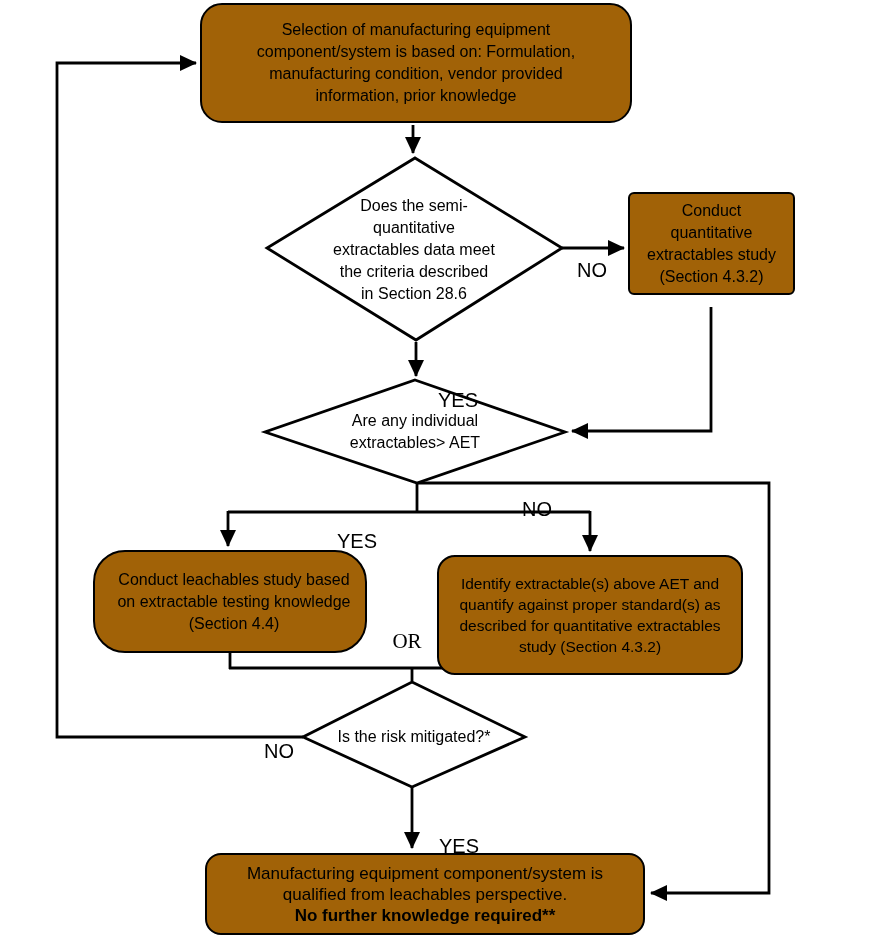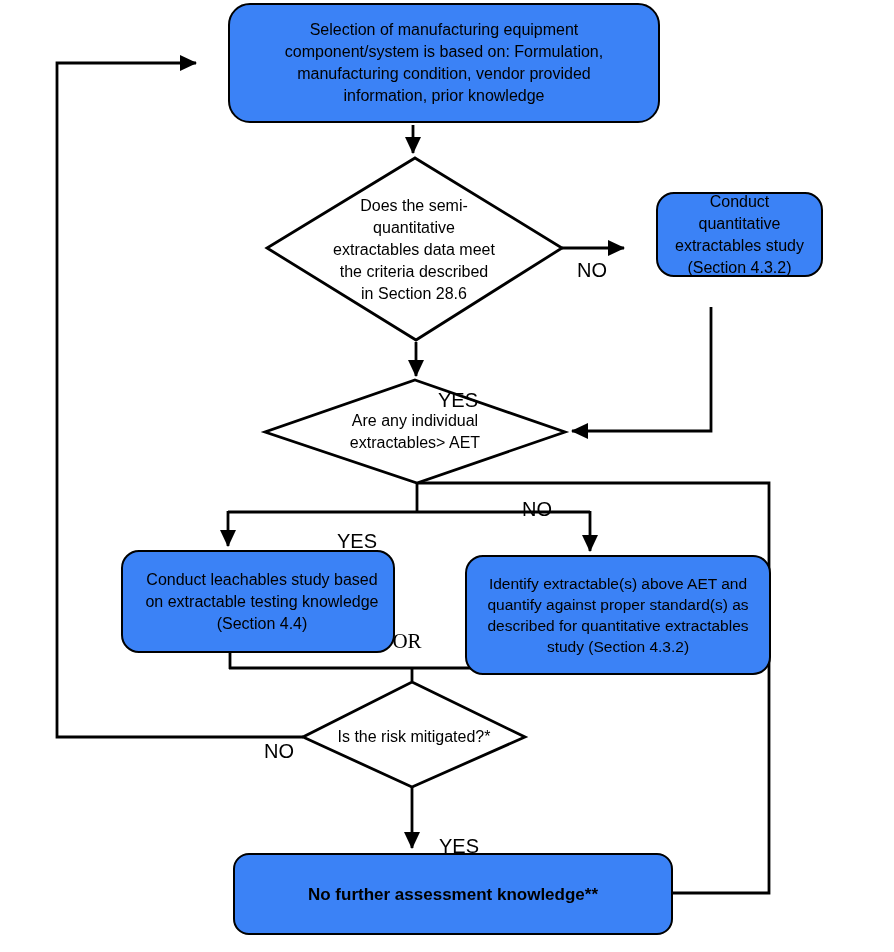--- a/index.html
+++ b/index.html
@@ -7,32 +7,31 @@
     position:relative;width:894px;height:952px;background:#ffffff;
     font-family:"Liberation Sans", sans-serif;color:#000;overflow:hidden;
   }
   #wires{position:absolute;left:0;top:0;width:894px;height:952px;}
   .node{
     position:absolute;display:flex;align-items:center;justify-content:center;
     text-align:center;white-space:pre-line;font-size:16px;line-height:22px;
     color:#000;box-sizing:border-box;
   }
   .roundbox{
-    background:#3b82f6;border:2.6px solid #000000;border-radius:20px;
+    background:#a16207;border:2.6px solid #000000;border-radius:20px;
     padding:4px 8px;
-    margin-left:28px;
   }
   .diamond-text{background:transparent;}
   .edge-label{
     position:absolute;transform:translate(-50%,-50%);
     font-size:20px;line-height:22px;color:#000;white-space:nowrap;margin-top:43px;
   }
   .node-start{left:200px;top:3px;width:432px;height:120px;border-radius:22px;}
-  .node-quant{left:628px;top:192px;width:167px;height:85px;border-radius:18px;}
-  .node-leach{left:93px;top:550px;width:274px;height:103px;border-radius:18px;padding-left:16px;}
+  .node-quant{left:628px;top:192px;width:167px;height:103px;border-radius:6px;}
+  .node-leach{left:93px;top:550px;width:274px;height:103px;border-radius:32px;padding-left:16px;}
   .node-ident{left:437px;top:555px;width:306px;height:120px;border-radius:18px;font-size:15.5px;line-height:21px;}
   .node-qualified{left:205px;top:853px;width:440px;height:82px;border-radius:16px;flex-direction:column;font-size:17px;line-height:21px;}
   .node-qualified .bold-line{font-weight:bold;}
   .dtext-1{left:289px;top:194px;width:250px;height:112px;}
   .dtext-2{left:285px;top:409px;width:260px;height:46px;}
   .dtext-3{left:304px;top:726px;width:220px;height:22px;}
   .lbl-d1-no{left:592px;top:227px;}
   .lbl-d1-yes{left:458px;top:357px;}
   .lbl-d2-no{left:537px;top:466px;}
   .lbl-d2-yes{left:357px;top:498px;}
@@ -86,21 +85,23 @@
   <div class="node roundbox node-leach">Conduct leachables study based
 on extractable testing knowledge
 (Section 4.4)</div>
 
   <div class="node roundbox node-ident">Identify extractable(s) above AET and
 quantify against proper standard(s) as
 described for quantitative extractables
 study (Section 4.3.2)</div>
 
   <div class="node node-qualified roundbox">
-    <span class="bold-line">No further assessment knowledge**</span>
+    <span>Manufacturing equipment component/system is
+qualified from leachables perspective.</span>
+    <span class="bold-line">No further knowledge required**</span>
   </div>
 
   <div class="node diamond-text dtext-1">Does the semi-
 quantitative
 extractables data meet
 the criteria described
 in Section 28.6</div>
   <div class="node diamond-text dtext-3">Is the risk mitigated?*</div>
   <div class="node diamond-text dtext-2">Are any individual
 extractables&gt; AET</div>

